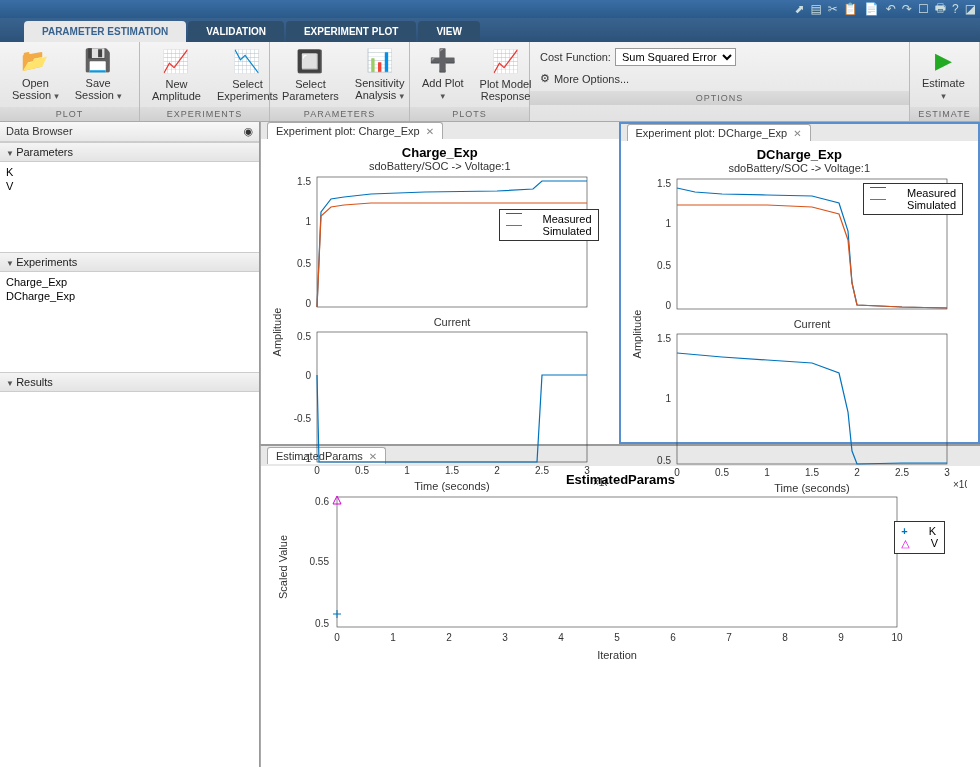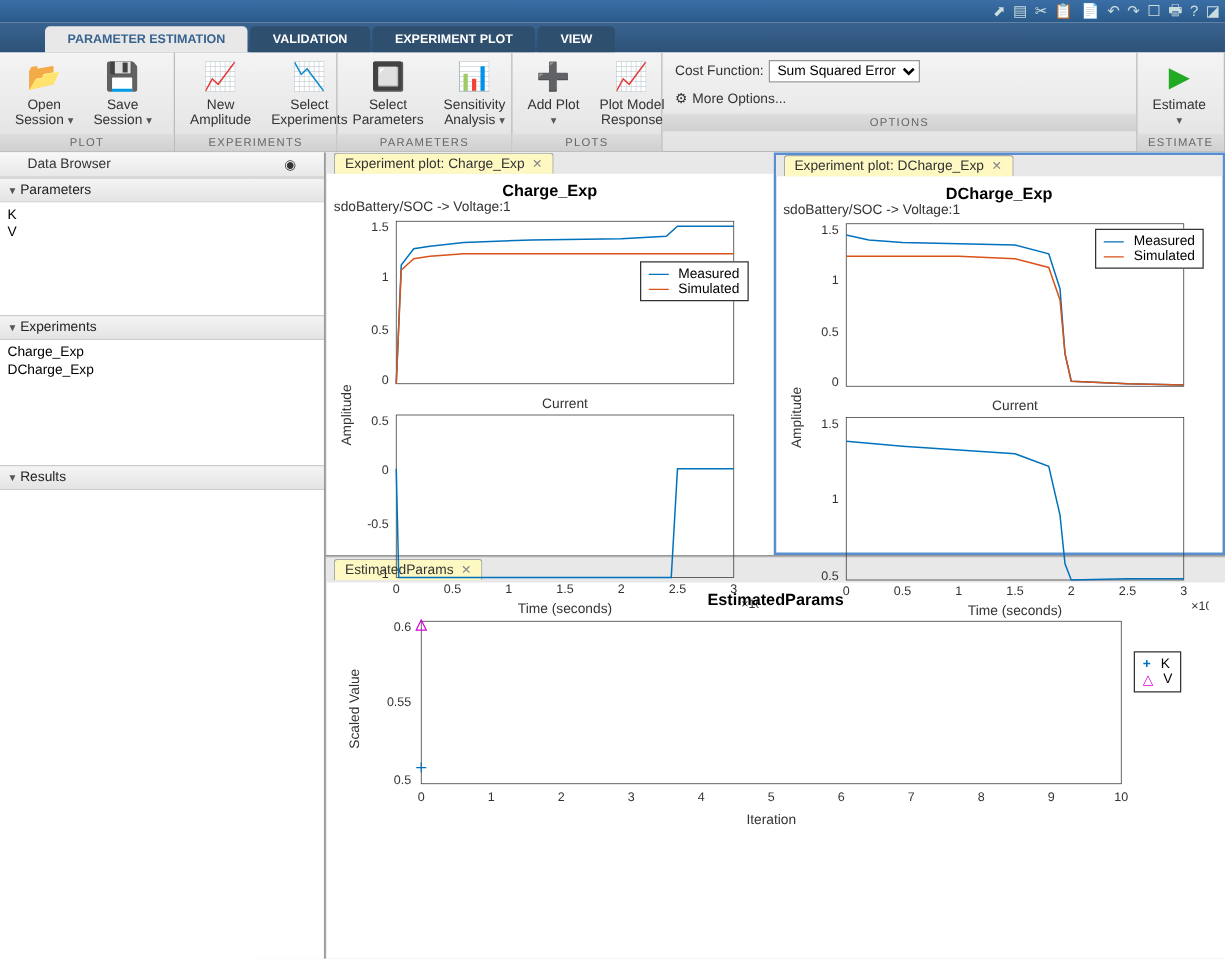--- a/index.html
+++ b/index.html
@@ -1,54 +1,54 @@
 <!DOCTYPE html>
 <html><head>
 <meta charset="utf-8">
 <style>
 *{box-sizing:border-box;margin:0;padding:0;font-family:Arial,Helvetica,sans-serif;font-size:11px}
 body{background:#e8e8e8;width:980px;height:767px;overflow:hidden;display:flex;flex-direction:column}
 .titlebar{height:18px;background:linear-gradient(#3a6ea5,#2a5a8a);display:flex;justify-content:flex-end;align-items:center;padding:0 4px;gap:6px}
 .titlebar span{color:#cdd;font-size:12px;cursor:pointer}
-.tabbar{height:24px;background:linear-gradient(#39638f,#2d5279);display:flex;align-items:flex-end;padding-left:36px}
+.tabbar{height:24px;background:linear-gradient(#39638f,#2d5279);display:flex;align-items:flex-end;padding-left:24px}
 .tab{padding:5px 18px 5px;color:#fff;font-size:10px;font-weight:bold;background:#2f4f6f;border-radius:4px 4px 0 0;margin-right:2px;cursor:pointer}
 .tab.active{background:#e8e8e8;color:#39638f}
 .ribbon{height:80px;background:linear-gradient(#f4f4f4,#e2e2e2);border-bottom:1px solid #aaa;display:flex}
 .rgrp{display:flex;flex-direction:column;border-right:1px solid #bbb}
 .rbtns{flex:1;display:flex;align-items:center;padding:2px 8px;gap:8px}
 .rbtn{display:flex;flex-direction:column;align-items:center;gap:2px;cursor:pointer;padding:2px 4px}
 .rbtn .icon{width:28px;height:28px;display:flex;align-items:center;justify-content:center;font-size:22px}
 .rbtn .lbl{font-size:11px;text-align:center;line-height:12px;color:#333}
 .rlbl{text-align:center;font-size:9px;color:#666;padding:2px 0;background:linear-gradient(#ddd,#d0d0d0);letter-spacing:1px}
 .opts{display:flex;flex-direction:column;gap:6px;padding:6px 10px;justify-content:center}
 .opts-row{display:flex;align-items:center;gap:4px;font-size:11px;color:#333}
 .opts-row select{font-size:11px;border:1px solid #999;background:#fff;padding:1px 2px}
 .main{flex:1;display:flex;background:#e8e8e8;min-height:0}
 .browser{width:260px;display:flex;flex-direction:column;border-right:1px solid #999;background:#fff}
-.bhead{padding:3px 22px;background:linear-gradient(#f8f8f8,#e8e8e8);border-bottom:1px solid #ccc;display:flex;justify-content:space-between;color:#333}
+.bhead{padding:3px 6px;background:linear-gradient(#f8f8f8,#e8e8e8);border-bottom:1px solid #ccc;display:flex;justify-content:space-between;color:#333}
 .pane-hd{background:linear-gradient(#f4f4f4,#e4e4e4);border-top:1px solid #ccc;border-bottom:1px solid #ccc;padding:3px 6px;font-size:11px;color:#222;cursor:pointer}
 .pane-hd::before{content:"▼ ";font-size:8px;color:#555}
 .pane-body{padding:3px 6px;font-size:12px;background:#fff;overflow:auto}
 .pane-body div{cursor:pointer;padding:1px 0}
 .plots{flex:1;display:flex;flex-direction:column;min-width:0}
 .plot-row{flex:1;display:flex;border-bottom:1px solid #999;min-height:0}
 .plot-panel{flex:1;background:#fff;border-left:1px solid #aaa;display:flex;flex-direction:column;min-width:0}
 .plot-panel.sel{border:2px solid #5a8fcf}
 .ptabs{display:flex;align-items:center;padding-left:6px;background:#e8e8e8;height:20px}
-.ptab{background:#fef9c3;border:1px solid #aaa;border-bottom:none;padding:2px 8px;font-size:11px;color:#333;border-radius:3px 3px 0 0;display:flex;align-items:center;gap:6px}
+.ptab{background:#ffffff;border:1px solid #aaa;border-bottom:none;padding:2px 8px;font-size:11px;color:#333;border-radius:3px 3px 0 0;display:flex;align-items:center;gap:6px}
 .ptab .x{color:#888;font-size:10px;cursor:pointer}
 .chart{flex:1;position:relative;padding:6px}
 .chart-title{text-align:center;font-weight:bold;font-size:13px}
-.chart-sub{font-size:11px;color:#333}
+.chart-sub{text-align:center;font-size:11px;color:#333}
 svg{display:block}
 .tick{font-size:10px;fill:#333}
 .line-m{stroke:#0072bd;stroke-width:1.2;fill:none}
 .line-s{stroke:#d95319;stroke-width:1.2;fill:none}
 .legend{position:absolute;background:#fff;border:1px solid #333;padding:3px 6px;font-size:10px}
-.legend-row{display:flex;align-items:center;gap:8px}
+.legend-row{display:flex;gap:21px}
 .legend-sw{width:16px;height:0;border-top:1.5px solid}
 .params-row{height:240px;border-top:1px solid #999}
 .ylabel{font-size:11px;fill:#333;text-anchor:middle}
 .xlabel{font-size:11px;fill:#333;text-anchor:middle}
 .stitle{font-size:11px;fill:#333;text-anchor:middle}
 .marker-plus{stroke:#0072bd;stroke-width:1}
 .marker-tri{stroke:#d800d8;stroke-width:1;fill:none}
 .dd{font-size:9px;color:#555}
 </style>
 </head>

